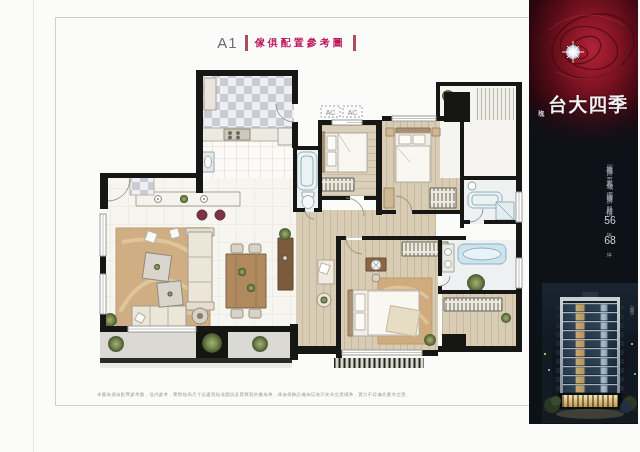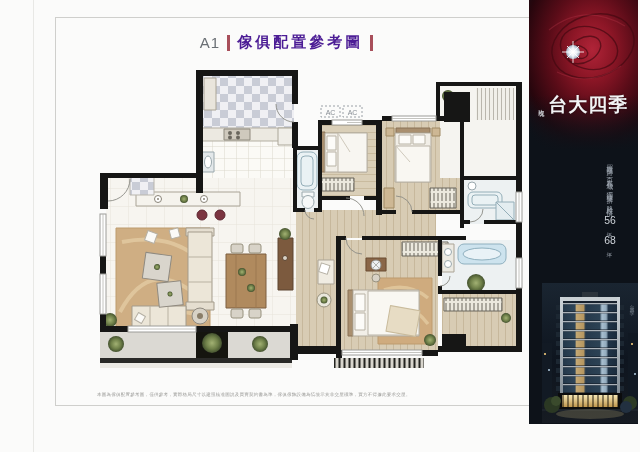--- a/index.html
+++ b/index.html
@@ -4,21 +4,21 @@
 <style>
   html,body{margin:0;padding:0;}
   body{width:640px;height:452px;position:relative;background:#fbfbfa;overflow:hidden;
        font-family:"Liberation Sans",sans-serif;}
   .scan-edge{position:absolute;left:33px;top:0;width:1px;height:452px;background:#e8e8e5;}
   .frame{position:absolute;left:55px;top:17px;width:578px;height:387px;border:1px solid #cfcfcc;}
   
   .title{position:absolute;left:150px;top:33px;width:280px;text-align:center;white-space:nowrap;}
   .title .prefix{font-size:15px;color:#6a6f74;letter-spacing:1px;vertical-align:middle;text-align:right;}
   .title .bar{display:inline-block;width:3px;height:16px;margin:0 7px;vertical-align:middle;}
-  .title .main{font-size:15px;font-weight:bold;color:#4c1d95;letter-spacing:3px;vertical-align:middle;}
+  .title .main{font-size:10px;font-weight:bold;color:#be185d;letter-spacing:3px;vertical-align:middle;}
   
   .plan{position:absolute;left:92px;top:62px;width:432px;height:330px;}
   
   .disclaimer{position:absolute;left:97px;top:391px;width:600px;font-size:9px;color:#9b9b98;
       letter-spacing:.5px;transform:scale(.5);transform-origin:left top;white-space:nowrap;}
   
   .panel{position:absolute;left:529px;top:0;width:109px;height:424px;background:#0d1219;z-index:3;}
   .rose{position:absolute;left:0;top:0;width:109px;height:150px;}
   .brand{position:absolute;left:9px;top:92px;width:100px;display:flex;align-items:center;z-index:4;}
   .brand .small{writing-mode:vertical-rl;font-size:6.5px;color:#d3d7dc;letter-spacing:1px;margin-right:3px;line-height:1.1;}

